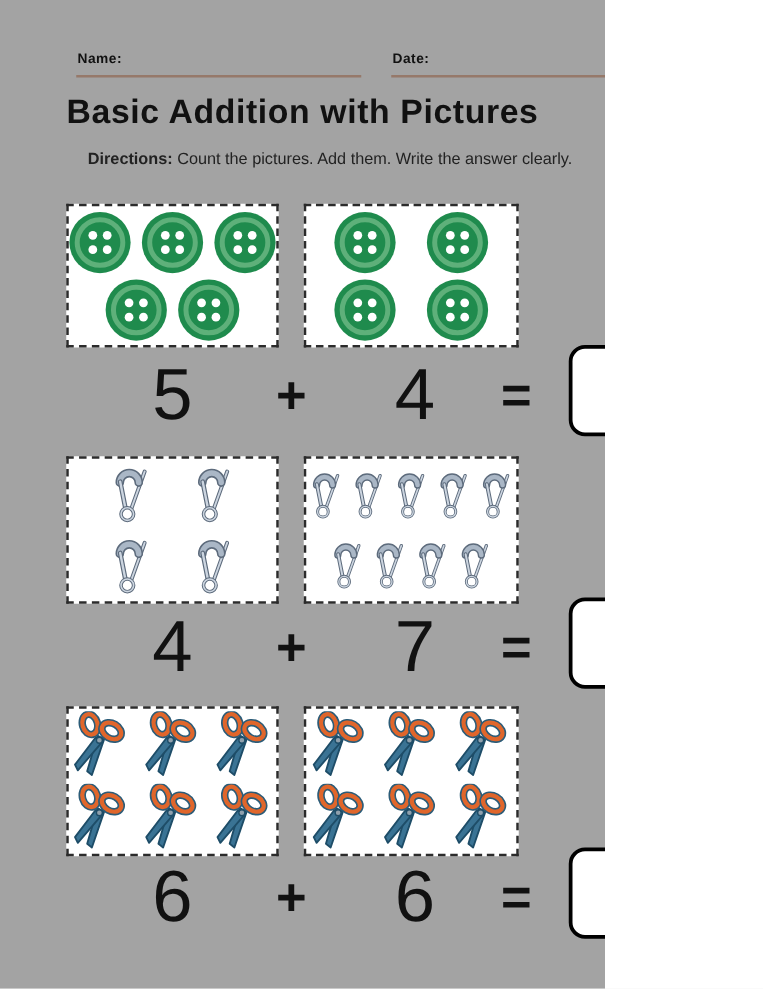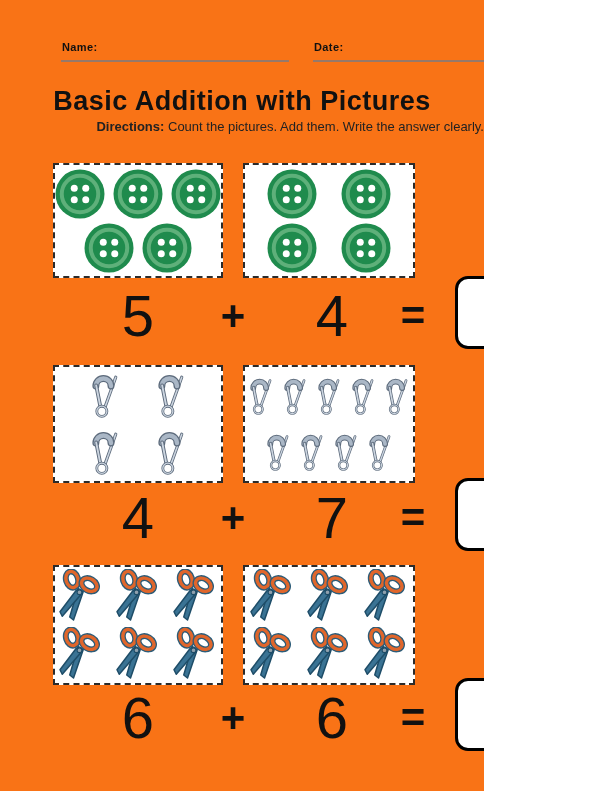--- a/index.html
+++ b/index.html
@@ -1,32 +1,32 @@
 <!DOCTYPE html>
 <html style="--underline: #96796a; --button_green: #1f8b4d; --button_green_light: #5eb07a; --pin_gray: #aab7c6; --pin_light: #ccd5e0; --pin_outline: #5d6b7c; --scissors_orange: #e0662b; --scissors_blue: #3a7394; --scissors_outline: #1e4d68; --scissors_handle_outline: #2c5c78;"><head>
 <meta charset="utf-8">
 <style>
   html,body{margin:0;padding:0;background:#fff;}
   .page{
-    position:relative;width:484px;height:791px;background:#f97316;
+    position:relative;width:484px;height:791px;background:#a3a3a3;
     font-family:"Liberation Sans",sans-serif;color:#111;overflow:hidden;
   }
   
   .field-label{position:absolute;top:41px;font-size:11px;font-weight:700;letter-spacing:.4px;}
   .name-label{left:62px;}
   .date-label{left:314px;text-align:center;}
   .write-line{position:absolute;top:60px;height:2px;background:var(--underline,#96796a);}
   .name-line{left:61px;width:228px;}
   .date-line{left:313px;width:224px;}
   .title{
-    position:absolute;top:74px;left:0;right:0;margin:12px;text-align:center;
+    position:absolute;top:74px;left:0;right:0;margin:0;text-align:center;
     font-size:27px;font-weight:700;letter-spacing:.5px;
   }
   .directions{
-    position:absolute;top:119px;left:0;right:0;margin:0;text-align:right;
+    position:absolute;top:119px;left:0;right:0;margin:0;text-align:center;
     font-size:13px;color:#222;padding-left:44px;
   }
   .directions b{font-weight:700;}
   
   .problem{position:absolute;left:0;width:612px;}
   .p1{top:163px;height:200px;}
   .p2{top:365px;height:200px;}
   .p3{top:565px;height:200px;}
   .pic-box{
     position:absolute;top:0;box-sizing:border-box;

